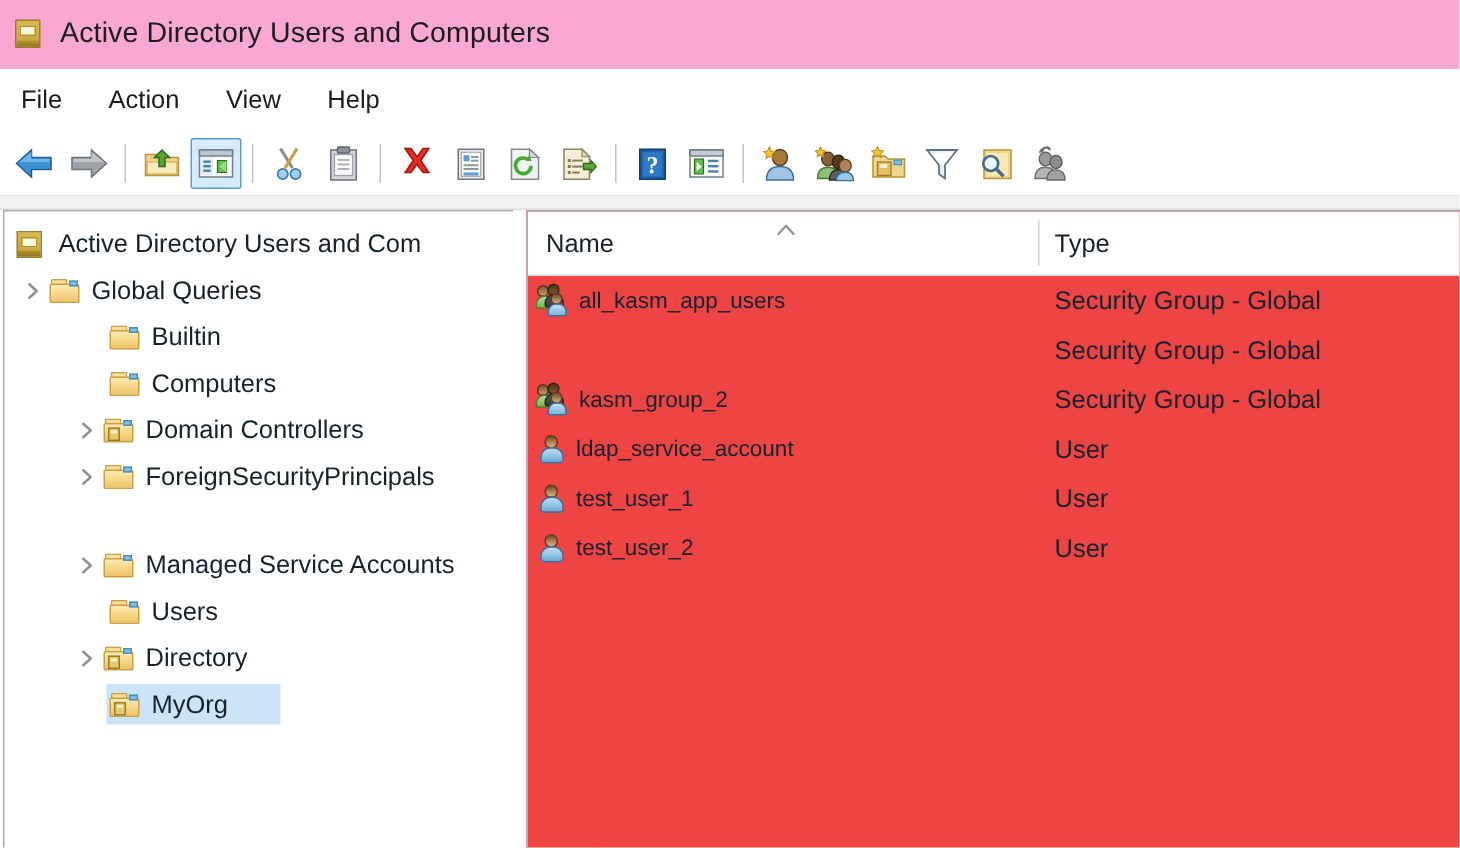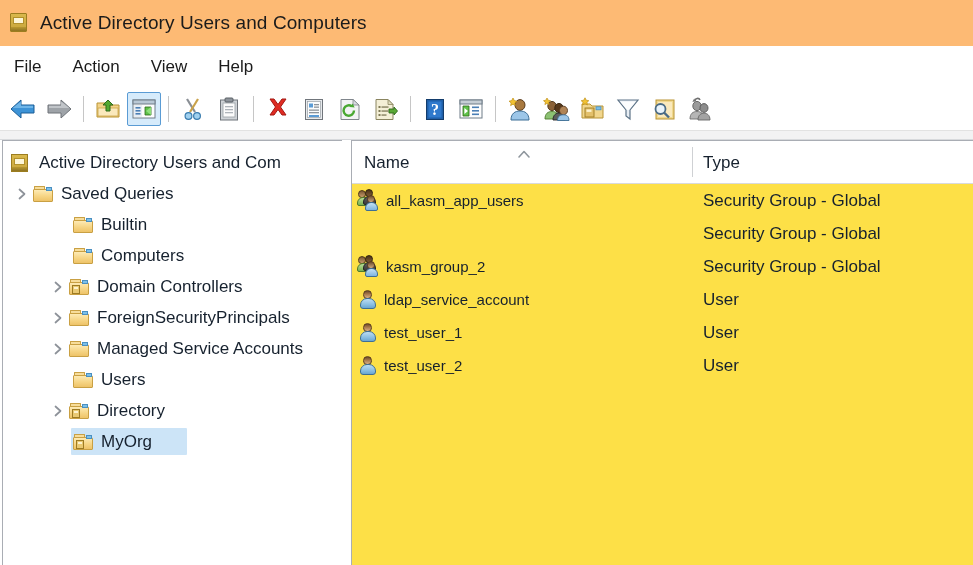--- a/index.html
+++ b/index.html
@@ -20,21 +20,21 @@
     width: 973px;
     height: 565px;
     background: #ffffff;
   }
 
   
   .titlebar {
     position: absolute;
     left: 0; top: 0;
     width: 973px; height: 46px;
-    background: #fdba74;
+    background: #f9a8d4;
     display: flex;
     align-items: center;
   }
   .title-icon {
     width: 22px; height: 22px;
     margin-left: 8px;
     position: relative;
     flex: 0 0 auto;
   }
   .title-text {
@@ -150,21 +150,21 @@
   .splitter {
     position: absolute;
     left: 342px; top: 140px;
     width: 9px; height: 425px;
     background: #ffffff;
   }
   .list-pane {
     position: absolute;
     left: 351px; top: 140px;
     width: 622px; height: 425px;
-    background: #fde047;
+    background: #ef4444;
     border-left: 1px solid #a9adb4;
     border-top: 1px solid #a9adb4;
     box-sizing: border-box;
     overflow: hidden;
   }
 
   
   .tree { padding: 6px 0 0 0; }
   .trow {
     height: 31px;
@@ -711,21 +711,21 @@
               <path d="M2.5 1.5 L7.5 6 L2.5 10.5" fill="none" stroke="#8d9299" stroke-width="1.7" stroke-linecap="round" stroke-linejoin="round"></path>
             </svg>
         </div>
         <div class="ticon">
           <div class="ico-folder">
               <div class="ftab"></div>
               <div class="fbody"></div>
               <div class="fbadge"></div>
             </div>
         </div>
-        <div class="tlabel">Saved Queries</div>
+        <div class="tlabel">Global Queries</div>
       </div>
 
 
       <div class="trow" style="padding-left:70px;">
         <div class="ticon">
           <div class="ico-folder">
               <div class="ftab"></div>
               <div class="fbody"></div>
               <div class="fbadge"></div>
             </div>
@@ -770,21 +770,21 @@
         <div class="ticon">
           <div class="ico-folder">
               <div class="ftab"></div>
               <div class="fbody"></div>
               <div class="fbadge"></div>
             </div>
         </div>
         <div class="tlabel">ForeignSecurityPrincipals</div>
       </div>
 
-      <div class="trow" style="padding-left:44px;">
+      <div class="trow" style="padding-left:44px;margin-top:28px;">
         <div class="chev">
           <svg width="10" height="12" viewBox="0 0 10 12">
               <path d="M2.5 1.5 L7.5 6 L2.5 10.5" fill="none" stroke="#8d9299" stroke-width="1.7" stroke-linecap="round" stroke-linejoin="round"></path>
             </svg>
         </div>
         <div class="ticon">
           <div class="ico-folder">
               <div class="ftab"></div>
               <div class="fbody"></div>
               <div class="fbadge"></div>

